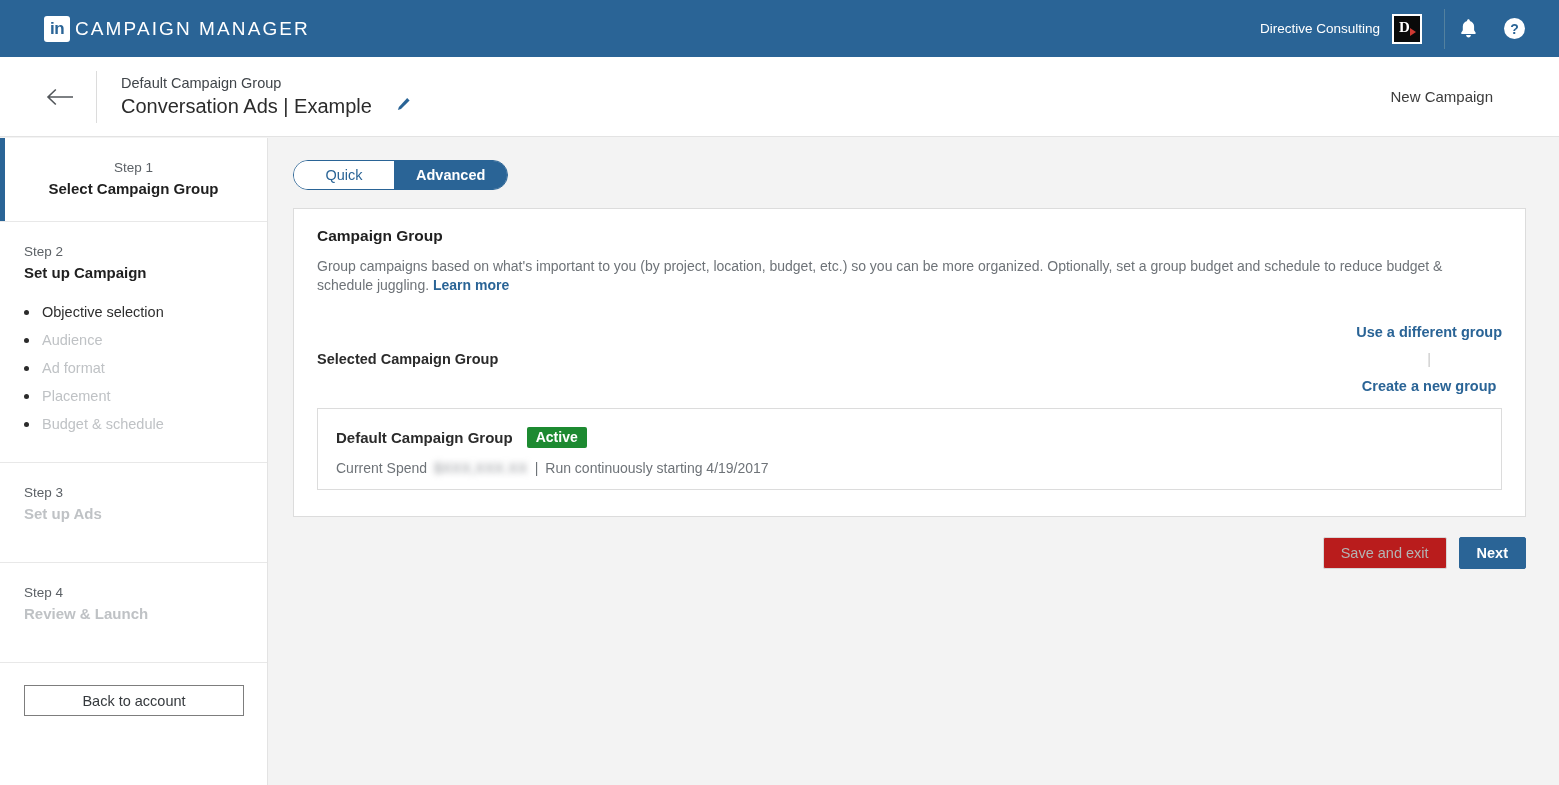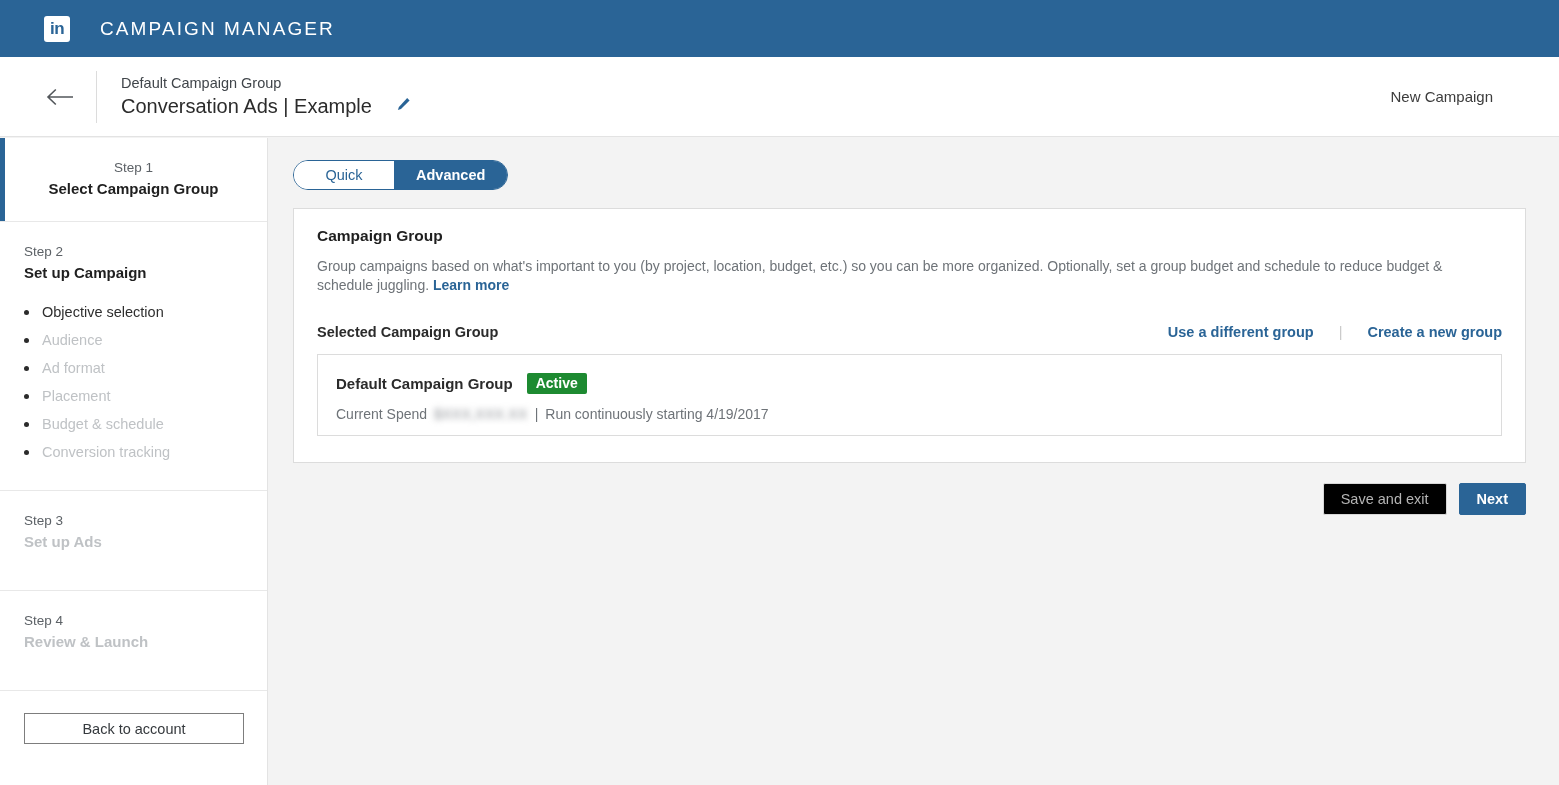--- a/index.html
+++ b/index.html
@@ -21,21 +21,21 @@
     height: 57px;
     background: #2a6496;
     display: flex;
     align-items: center;
     justify-content: space-between;
   }
   .brand {
     display: flex;
     align-items: center;
     padding-left: 44px;
-    gap: 30px;
+    gap: 5px;
   }
   .li-logo {
     width: 26px; height: 26px;
     background: #ffffff;
     border-radius: 3px;
     position: relative;
     color: #2a6496;
     font-weight: bold;
     font-size: 17px;
     line-height: 26px;
@@ -277,23 +277,24 @@
     margin-bottom: 14px;
   }
   .sel-title {
     font-size: 14.5px;
     font-weight: bold;
     color: #2b2b2b;
   }
   .sel-links {
     margin-left: auto;
     display: flex;
-    align-items: flex-end;
-    gap: 25px;
-    font-size: 14.5px;
+    align-items: center;
+    gap: 11px;
+    font-size: 14.5px;
+    flex-direction: column;
   }
   .pipe { color: #c9c9c9; }
 
   .group-box {
     border: 1px solid #dcdcdc;
     padding: 18px 18px 20px 18px;
     height: 82px;
   }
   .group-head {
     display: flex;
@@ -338,39 +339,60 @@
   }
   .btn {
     height: 32px;
     padding: 0 17px;
     font-size: 14.5px;
     font-family: "Liberation Sans", sans-serif;
     border-radius: 2px;
     cursor: pointer;
   }
   .btn-ghost {
-    background: #000000;
+    background: #b91c1c;
     border: 1px solid #d7d7d7;
     color: #b4b4b4;
     cursor: default;
   }
   .btn-primary {
     background: #2a6496;
     border: 1px solid #2a6496;
     color: #ffffff;
     font-weight: bold;
   }
 </style>
 </head>
 <body>
 
 <div class="top-header">
   <div class="brand">
     <span class="li-logo">in</span>
     <span class="brand-title">CAMPAIGN MANAGER</span>
+  </div>
+  <div class="header-right">
+    <div class="account">
+      <span class="account-name">Directive Consulting</span>
+      <span class="account-avatar">
+        <span class="d-glyph">D</span>
+        <span class="tri"></span>
+      </span>
+    </div>
+    <div class="hicon">
+      <svg width="19" height="21" viewBox="0 0 19 21">
+        <path fill="#ffffff" d="M9.5 1.2c.7 0 1.3.6 1.3 1.3v.6c2.5.6 4.3 2.8 4.3 5.5v3.6l1.6 2.6c.3.5-.1 1.1-.7 1.1H2.9c-.6 0-1-.6-.7-1.1l1.6-2.6V8.6c0-2.7 1.8-4.9 4.3-5.5v-.6c0-.7.6-1.3 1.4-1.3z"></path>
+        <path fill="#ffffff" d="M7.1 17.1h4.8c0 1.3-1.1 2.4-2.4 2.4s-2.4-1.1-2.4-2.4z"></path>
+      </svg>
+    </div>
+    <div class="hicon">
+      <svg width="23" height="23" viewBox="0 0 23 23">
+        <circle cx="11.5" cy="11.5" r="10.5" fill="#ffffff"></circle>
+        <text x="11.5" y="16.5" text-anchor="middle" font-family="Liberation Sans, sans-serif" font-size="14" font-weight="bold" fill="#2a6496">?</text>
+      </svg>
+    </div>
   </div>
 </div>
 
 <div class="sub-header">
   <div class="back-arrow">
     <svg width="28" height="18" viewBox="0 0 28 18">
       <path d="M9.8 1.5 L2 9 L9.8 16.5 M2 9 H27" stroke="#53575b" stroke-width="1.6" fill="none"></path>
     </svg>
   </div>
   <div class="divider-v"></div>
@@ -412,24 +434,20 @@
         <span>Ad format</span>
       </li>
       <li>
         <span class="bullet"></span>
         <span>Placement</span>
       </li>
       <li>
         <span class="bullet"></span>
         <span>Budget &amp; schedule</span>
       </li>
-      <li>
-        <span class="bullet"></span>
-        <span>Conversion tracking</span>
-      </li>
     </ul>
   </div>
 
   <div class="step-block" style="height:100px;">
     <div class="step-label">Step 3</div>
     <div class="step-title dim">Set up Ads</div>
   </div>
 
   <div class="step-block" style="height:100px;">
     <div class="step-label">Step 4</div>

